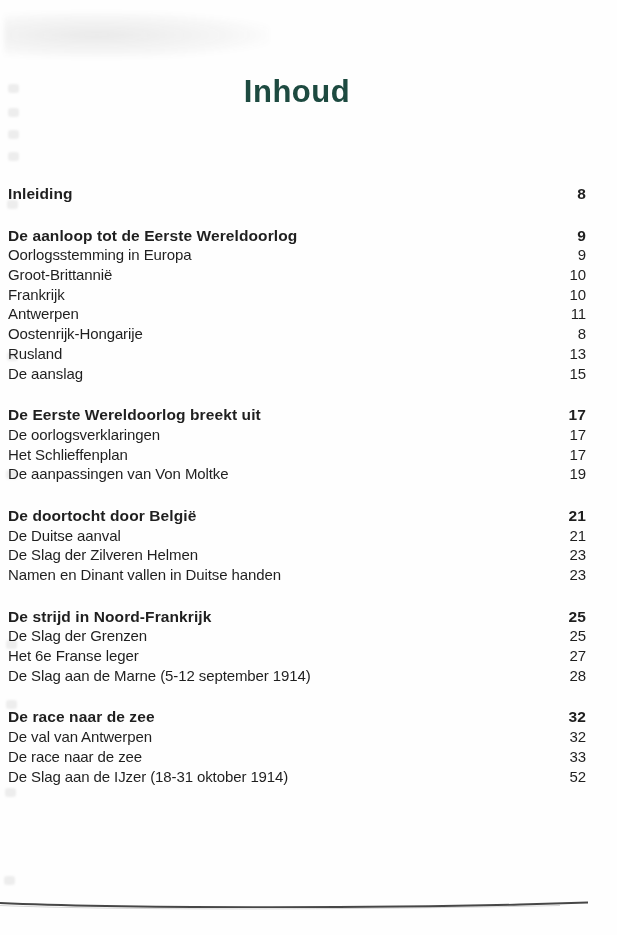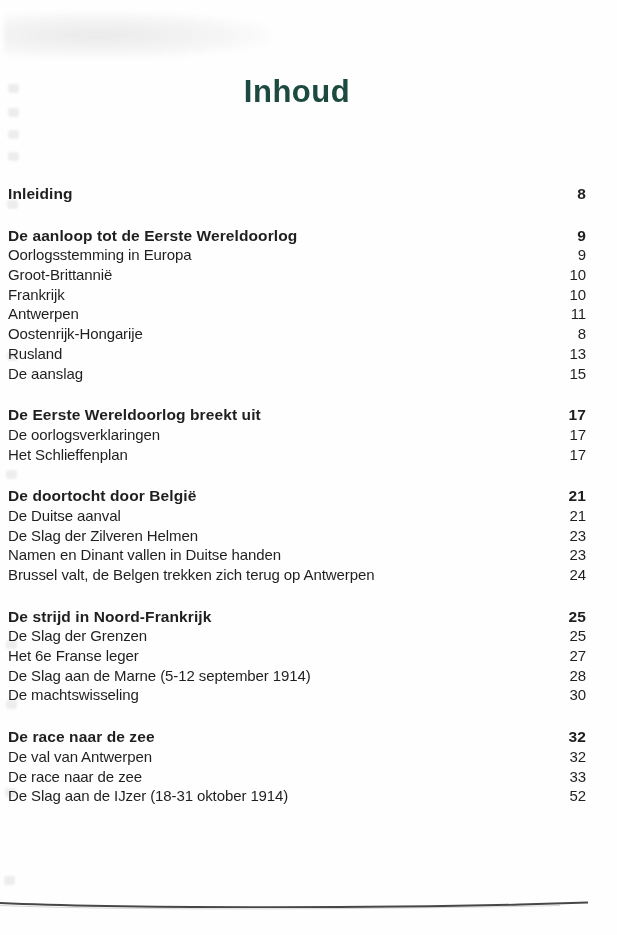--- a/index.html
+++ b/index.html
@@ -156,64 +156,60 @@
             <span class="pageno">17</span>
           </div>
           <div class="row">
             <span class="label">De oorlogsverklaringen</span>
             <span class="pageno">17</span>
           </div>
           <div class="row">
             <span class="label">Het Schlieffenplan</span>
             <span class="pageno">17</span>
           </div>
+          <div class="row">
+            <span class="label">De aanpassingen van Von Moltke</span>
+            <span class="pageno">19</span>
+          </div>
         </div>
         <div class="section">
           <div class="row heading">
             <span class="label">De doortocht door België</span>
             <span class="pageno">21</span>
           </div>
           <div class="row">
             <span class="label">De Duitse aanval</span>
             <span class="pageno">21</span>
           </div>
           <div class="row">
             <span class="label">De Slag der Zilveren Helmen</span>
             <span class="pageno">23</span>
           </div>
           <div class="row">
             <span class="label">Namen en Dinant vallen in Duitse handen</span>
             <span class="pageno">23</span>
           </div>
-          <div class="row">
-            <span class="label">Brussel valt, de Belgen trekken zich terug op Antwerpen</span>
-            <span class="pageno">24</span>
-          </div>
         </div>
         <div class="section">
           <div class="row heading">
             <span class="label">De strijd in Noord-Frankrijk</span>
             <span class="pageno">25</span>
           </div>
           <div class="row">
             <span class="label">De Slag der Grenzen</span>
             <span class="pageno">25</span>
           </div>
           <div class="row">
             <span class="label">Het 6e Franse leger</span>
             <span class="pageno">27</span>
           </div>
           <div class="row">
             <span class="label">De Slag aan de Marne (5-12 september 1914)</span>
             <span class="pageno">28</span>
           </div>
-          <div class="row">
-            <span class="label">De machtswisseling</span>
-            <span class="pageno">30</span>
-          </div>
         </div>
         <div class="section">
           <div class="row heading">
             <span class="label">De race naar de zee</span>
             <span class="pageno">32</span>
           </div>
           <div class="row">
             <span class="label">De val van Antwerpen</span>
             <span class="pageno">32</span>
           </div>

